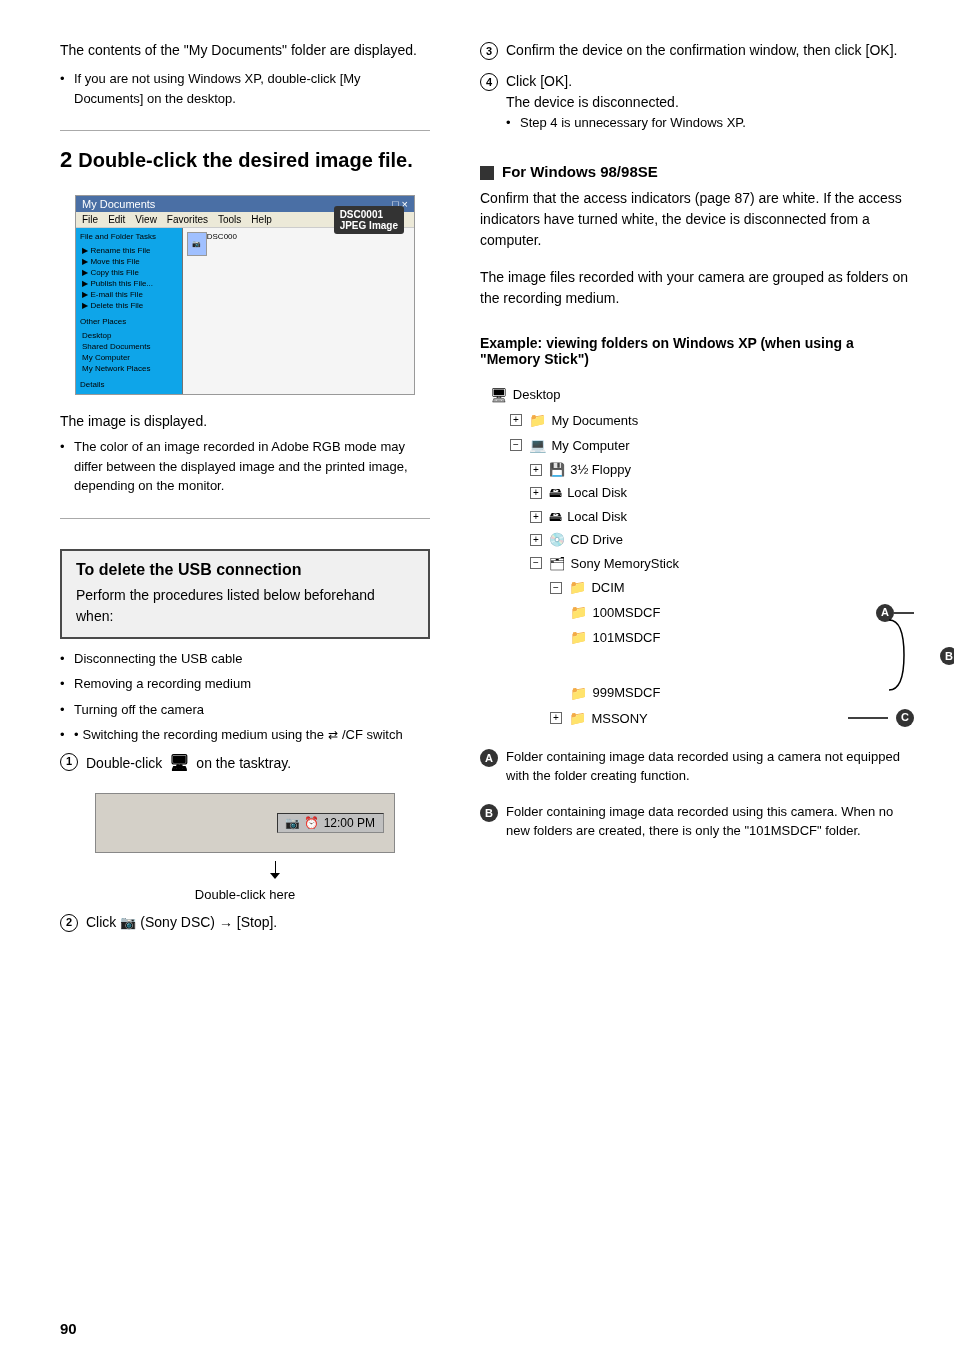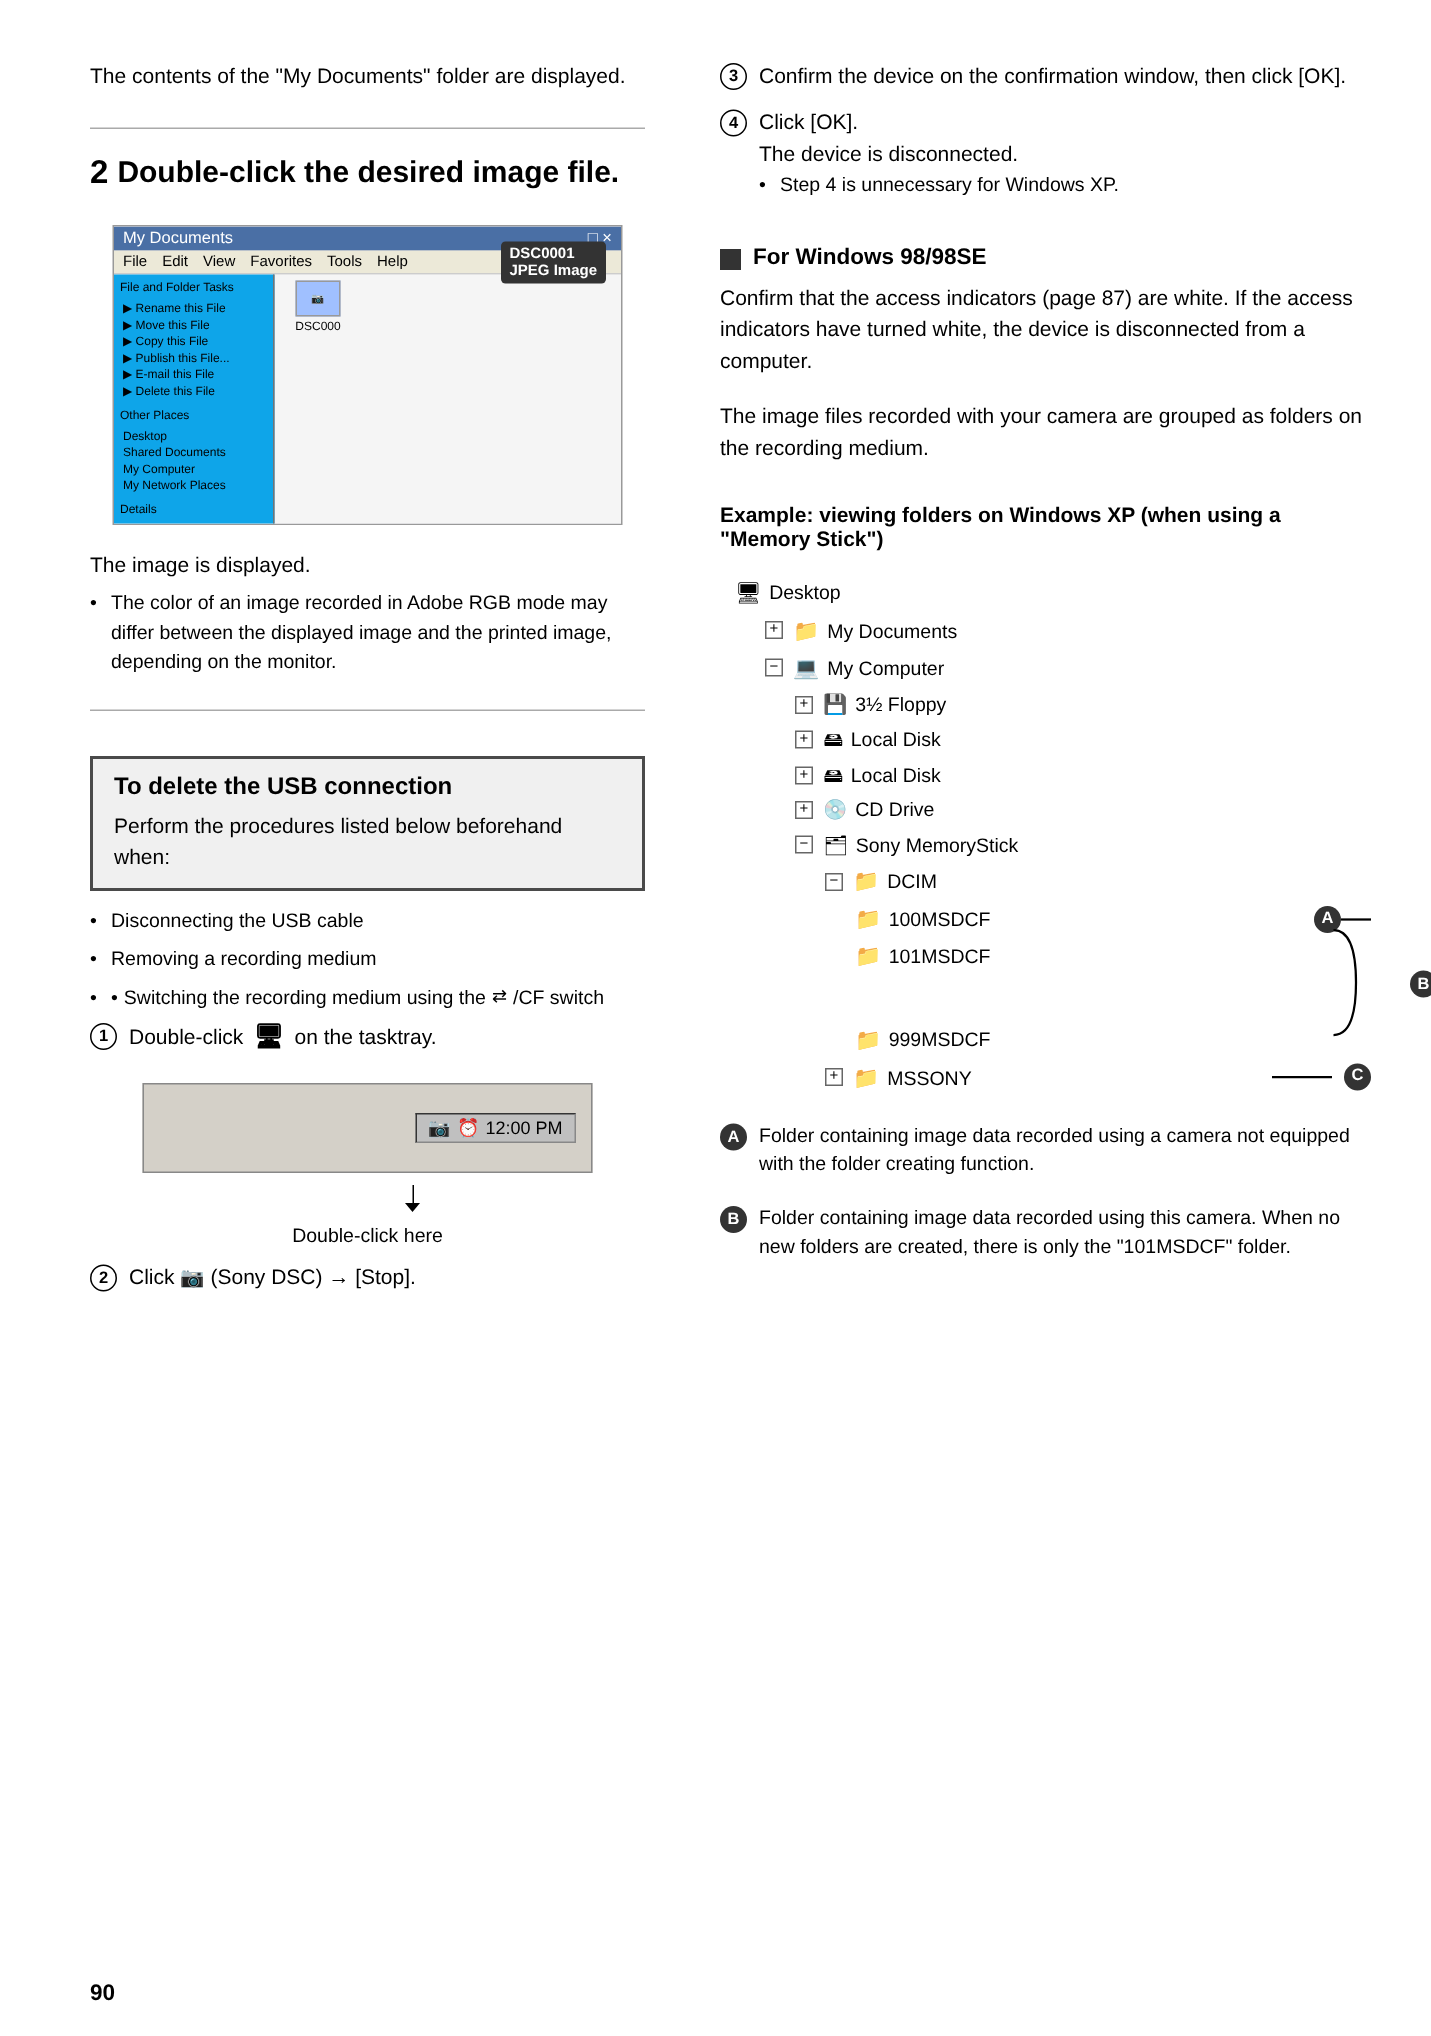--- a/index.html
+++ b/index.html
@@ -116,22 +116,22 @@
     .win-main-area {
       flex: 1;
       padding: 4px;
       display: flex;
       flex-wrap: wrap;
       gap: 4px;
       align-content: flex-start;
     }
     .file-icon {
       display: flex;
-      flex-direction: column;
-      align-items: center;
+      flex-direction: row;
+      align-items: flex-start;
       width: 50px;
       font-size: 8px;
       text-align: center;
     }
     .file-icon-img {
       width: 30px;
       height: 24px;
       background: #ddd;
       border: 1px solid #999;
       margin-bottom: 2px;
@@ -337,20 +337,21 @@
     }
   </style>
 </head>
 <body>
 
 <div class="page">
 
   <div class="left-col">
 
     <p class="intro-text">The contents of the "My Documents" folder are displayed.</p>
+    <p class="bullet-text">If you are not using Windows XP, double-click [My Documents] on the desktop.</p>
 
     <hr class="divider">
 
     <div style="display:flex; align-items:flex-start; margin-bottom:12px;">
       <span class="step-number">2</span>
       <span style="font-size:20px; font-weight:bold; line-height:1.3;">Double-click the desired image file.</span>
     </div>
 
     <div class="screenshot-box">
       <div class="screenshot-inner">
@@ -398,20 +399,21 @@
     <p class="bullet-text">The color of an image recorded in Adobe RGB mode may differ between the displayed image and the printed image, depending on the monitor.</p>
 
     <hr class="divider">
 
     <div class="section-box">
       <div class="section-box-title">To delete the USB connection</div>
       <div class="section-box-sub">Perform the procedures listed below beforehand when:</div>
     </div>
     <p class="bullet-text">Disconnecting the USB cable</p>
     <p class="bullet-text">Removing a recording medium</p>
+    <p class="bullet-text">Turning off the camera</p>
     <p class="bullet-text" style="display:flex; align-items:center; gap:4px;">
       <span>•</span>
       <span>Switching the recording medium using the </span>
       <span style="font-size:12px;">⇄</span>
       <span>/CF switch</span>
     </p>
 
 
     <div class="numbered-step">
       <span class="circle-num">1</span>

